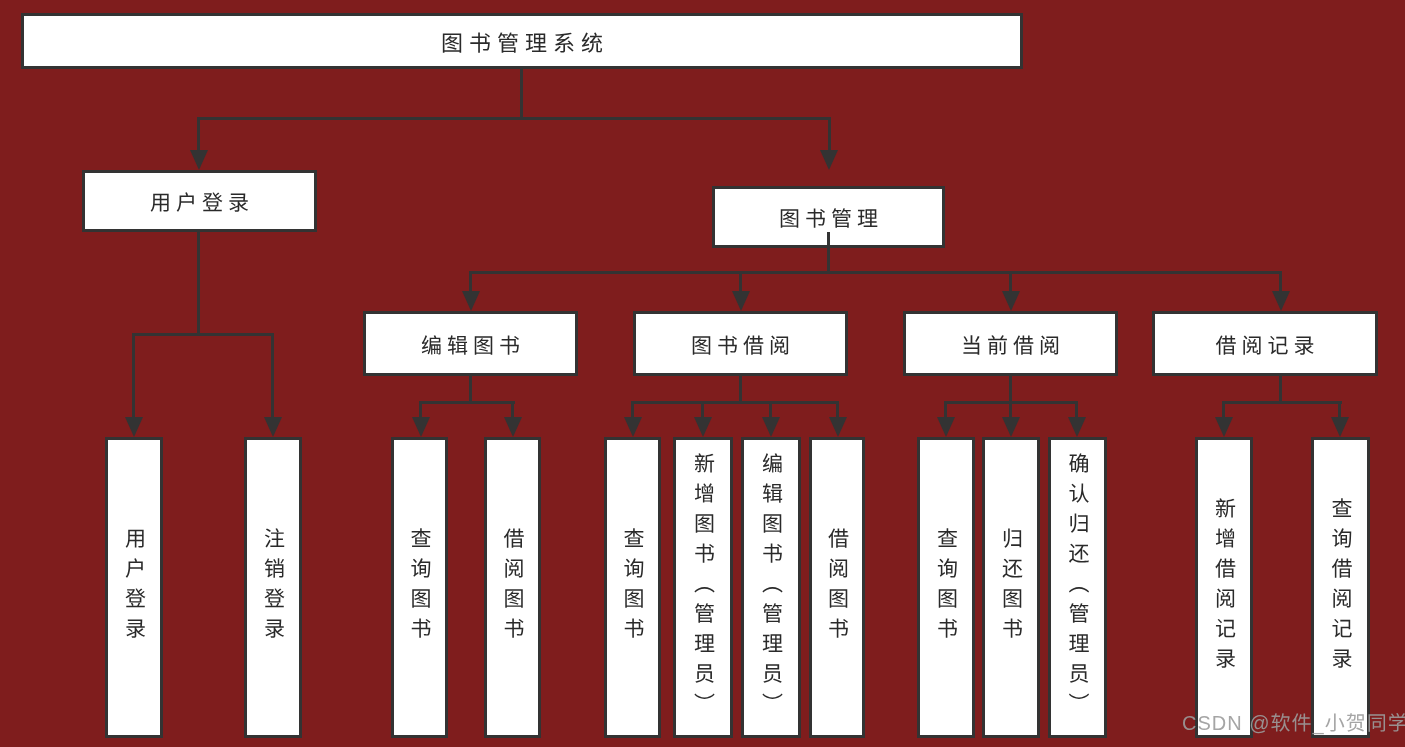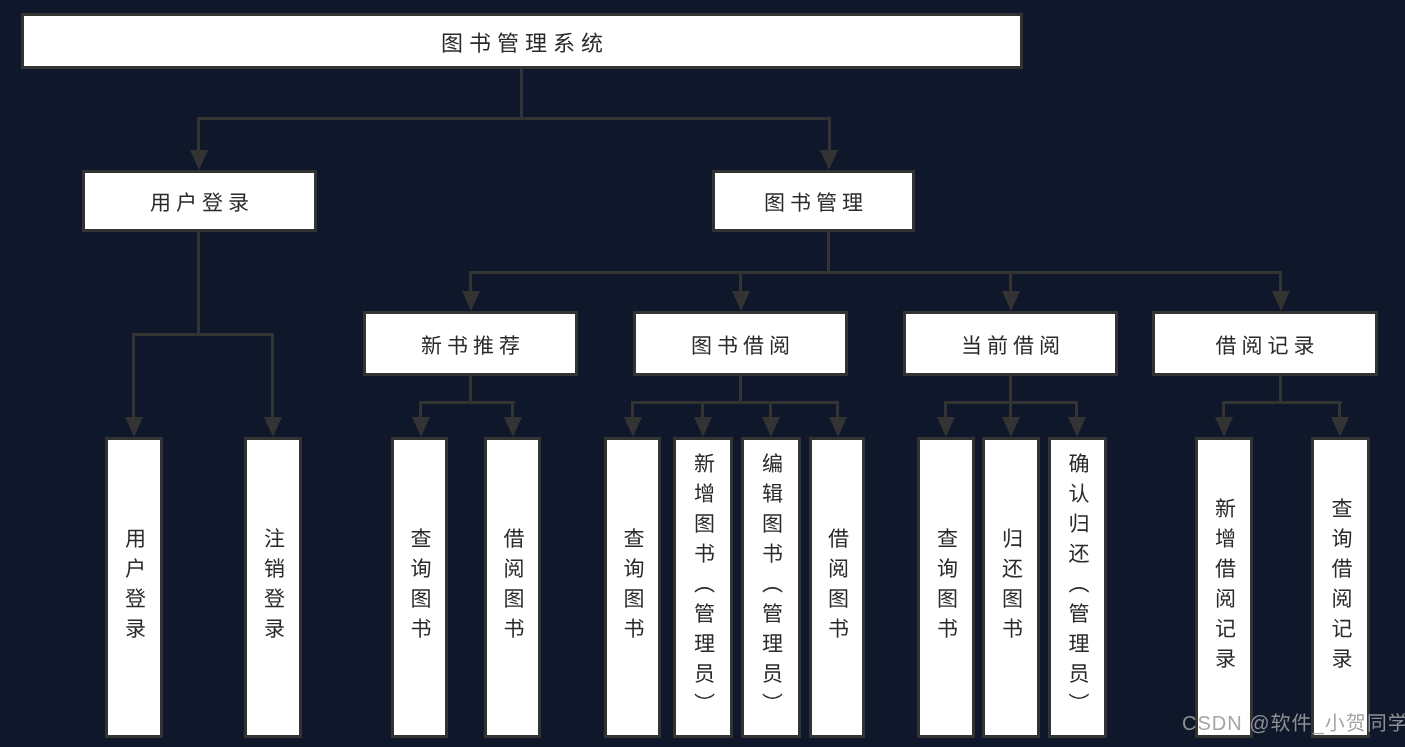--- a/index.html
+++ b/index.html
@@ -1,19 +1,19 @@
 <!DOCTYPE html>
 <html lang="zh-CN"><head>
 <meta charset="utf-8">
 <style>
   html,body{margin:0;padding:0;background:#ffffff;}
   .canvas{
     position:relative;
     width:1405px;height:747px;
-    background:#0f172a;
+    background:#7f1d1d;
     font-family:"Liberation Sans", sans-serif;
     color:#2a2a2a;
     overflow:hidden;
   }
   .box{
     position:absolute;
     box-sizing:border-box;
     border:3px solid #333333;
     background:#ffffff;
     display:flex;
@@ -61,21 +61,21 @@
   <div class="vline" style="left:520px;top:69px;height:49px"></div>
   <div class="hline" style="left:197px;top:117px;width:634px"></div>
   <div class="vline" style="left:197px;top:117px;height:35px"></div>
   <div class="arrow" style="left:190px;top:150px"></div>
   <div class="vline" style="left:828px;top:117px;height:35px"></div>
   <div class="arrow" style="left:820px;top:150px"></div>
 
   <div class="box" style="left:82px;top:170px;width:235px;height:62px">
     <span class="hlabel">用户登录</span>
   </div>
-  <div class="box" style="left:712px;top:170px;width:203px;height:62px">
+  <div class="box" style="left:712px;top:186px;width:233px;height:62px">
     <span class="hlabel">图书管理</span>
   </div>
 
   <div class="vline" style="left:197px;top:232px;height:103px"></div>
   <div class="hline" style="left:132px;top:333px;width:142px"></div>
   <div class="vline" style="left:132px;top:333px;height:86px"></div>
   <div class="arrow" style="left:125px;top:417px"></div>
   <div class="vline" style="left:271px;top:333px;height:86px"></div>
   <div class="arrow" style="left:264px;top:417px"></div>
 
@@ -84,21 +84,21 @@
   <div class="vline" style="left:469px;top:271px;height:22px"></div>
   <div class="arrow" style="left:462px;top:291px"></div>
   <div class="vline" style="left:739px;top:271px;height:22px"></div>
   <div class="arrow" style="left:732px;top:291px"></div>
   <div class="vline" style="left:1009px;top:271px;height:22px"></div>
   <div class="arrow" style="left:1002px;top:291px"></div>
   <div class="vline" style="left:1279px;top:271px;height:22px"></div>
   <div class="arrow" style="left:1272px;top:291px"></div>
 
   <div class="box" style="left:363px;top:311px;width:215px;height:65px">
-    <span class="hlabel">新书推荐</span>
+    <span class="hlabel">编辑图书</span>
   </div>
   <div class="box" style="left:903px;top:311px;width:215px;height:65px">
     <span class="hlabel">当前借阅</span>
   </div>
   <div class="box" style="left:633px;top:311px;width:215px;height:65px">
     <span class="hlabel">图书借阅</span>
   </div>
   <div class="box" style="left:1152px;top:311px;width:226px;height:65px">
     <span class="hlabel">借阅记录</span>
   </div>

